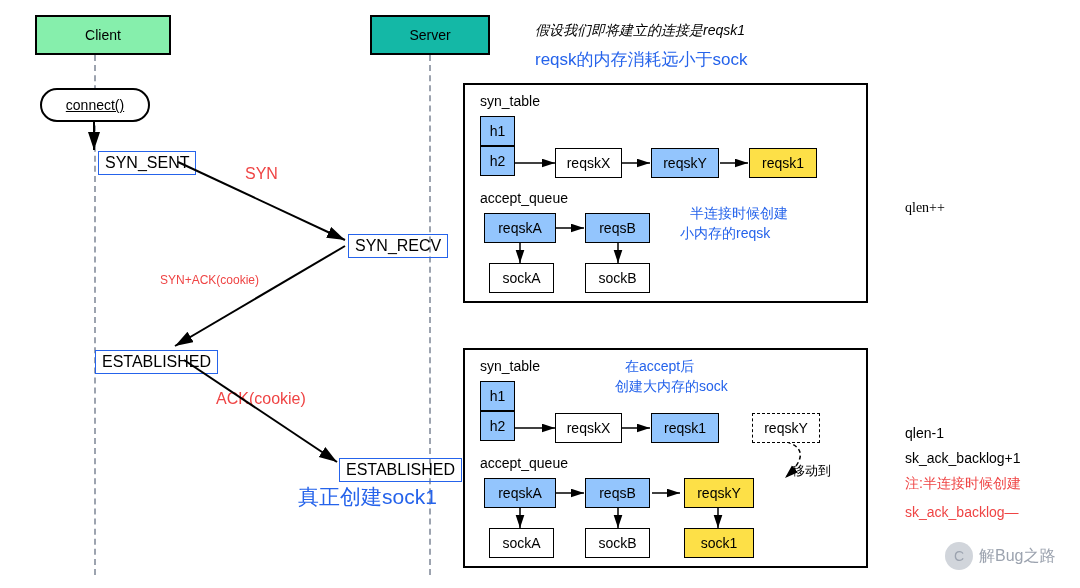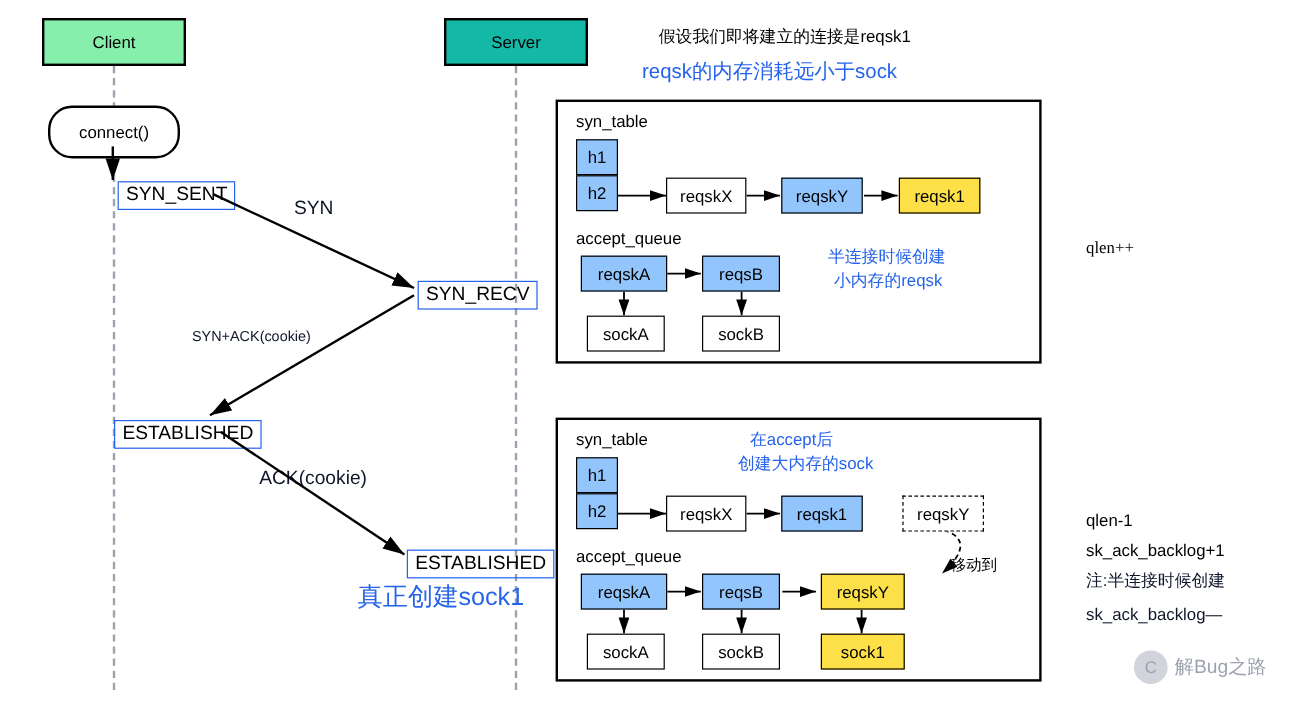--- a/index.html
+++ b/index.html
@@ -1,50 +1,50 @@
 <!DOCTYPE html>
 <html><head>
 <meta charset="utf-8">
 <style>
 * { margin: 0; padding: 0; box-sizing: border-box; }
 body { font-family: Arial, sans-serif; width: 1080px; height: 588px; position: relative; background: #fff; font-size: 14px; }
 .box { position: absolute; border: 2px solid #000; display: flex; align-items: center; justify-content: center; padding: 4px 8px; }
 .label { position: absolute; white-space: nowrap; }
-.purple { color: #0f172a; }
+.purple { color: #ef4444; }
 .blue { color: #2563eb; }
 .green-box { background: #86efac; }
 .cyan-box { background: #14b8a6; }
 .blue-box { background: #93c5fd; }
 .yellow-box { background: #fde047; }
 .white-box { background: #fff; }
 .rounded { border-radius: 20px; }
 .bordered-region { position: absolute; border: 2px solid #000; }
 .dashed { border-style: dashed; }
 .dotted-line { position: absolute; border-left: 2px dashed #9ca3af; }
 .small-box { position: absolute; border: 1px solid #2563eb; padding: 2px 6px; font-size: 16px; }
 svg { position: absolute; top: 0; left: 0; pointer-events: none; }
 </style>
 </head>
 <body>
 
-<div class="box green-box" style="left:35px; top:15px; width:120px; height:40px;">
+<div class="box green-box" style="left:35px; top:15px; width:136px; height:40px;">
     <span>Client</span>
   </div>
 
 <div class="box cyan-box" style="left:370px; top:15px; width:120px; height:40px;">
     <span>Server</span>
   </div>
 
-<div class="label" style="left:549px; top:22px;">假设我们即将建立的连接是reqsk1</div>
+<div class="label" style="left:535px; top:22px;font-style:italic;">假设我们即将建立的连接是reqsk1</div>
 <div class="label blue" style="left:535px; top:48px; font-size:17px;">reqsk的内存消耗远小于sock</div>
 
 <div class="dotted-line" style="left:94px; top:55px; height:520px;"></div>
 <div class="dotted-line" style="left:429px; top:55px; height:520px;"></div>
 
-<div class="box rounded white-box" style="left:40px; top:88px; width:110px; height:44px;">
+<div class="box rounded white-box" style="left:40px; top:88px; width:110px; height:34px;text-decoration:underline;">
     <span>connect()</span>
   </div>
 
 <div class="small-box" style="left:98px; top:151px;">SYN_SENT</div>
 <div class="small-box" style="left:348px; top:234px;">SYN_RECV</div>
 <div class="small-box" style="left:95px; top:350px;">ESTABLISHED</div>
 <div class="small-box" style="left:339px; top:458px;">ESTABLISHED</div>
 
 <div class="label purple" style="left:245px; top:165px; font-size:16px;">SYN</div>
 <div class="label purple" style="left:160px; top:273px; font-size:12px;">SYN+ACK(cookie)</div>
@@ -109,21 +109,21 @@
 <div class="box blue-box" style="left:585px; top:213px; width:65px; height:30px; border-width:1px;">
     <span>reqsB</span>
   </div>
 <div class="box white-box" style="left:489px; top:263px; width:65px; height:30px; border-width:1px;">
     <span>sockA</span>
   </div>
 <div class="box white-box" style="left:585px; top:263px; width:65px; height:30px; border-width:1px;">
     <span>sockB</span>
   </div>
 <div class="label blue" style="left:690px; top:205px;">半连接时候创建</div>
-<div class="label blue" style="left:695px; top:225px;">小内存的reqsk</div>
+<div class="label blue" style="left:680px; top:225px;">小内存的reqsk</div>
 <div class="label" style="left:905px; top:200px;font-family:Liberation Serif, serif;">qlen++</div>
 
 <div class="bordered-region" style="left:463px; top:348px; width:405px; height:220px;"></div>
 <div class="label" style="left:480px; top:358px;">syn_table</div>
 <div class="box blue-box" style="left:480px; top:381px; width:35px; height:30px; border-width:1px;">
     <span>h1</span>
   </div>
 <div class="box blue-box" style="left:480px; top:411px; width:35px; height:30px; border-width:1px;">
     <span>h2</span>
   </div>

